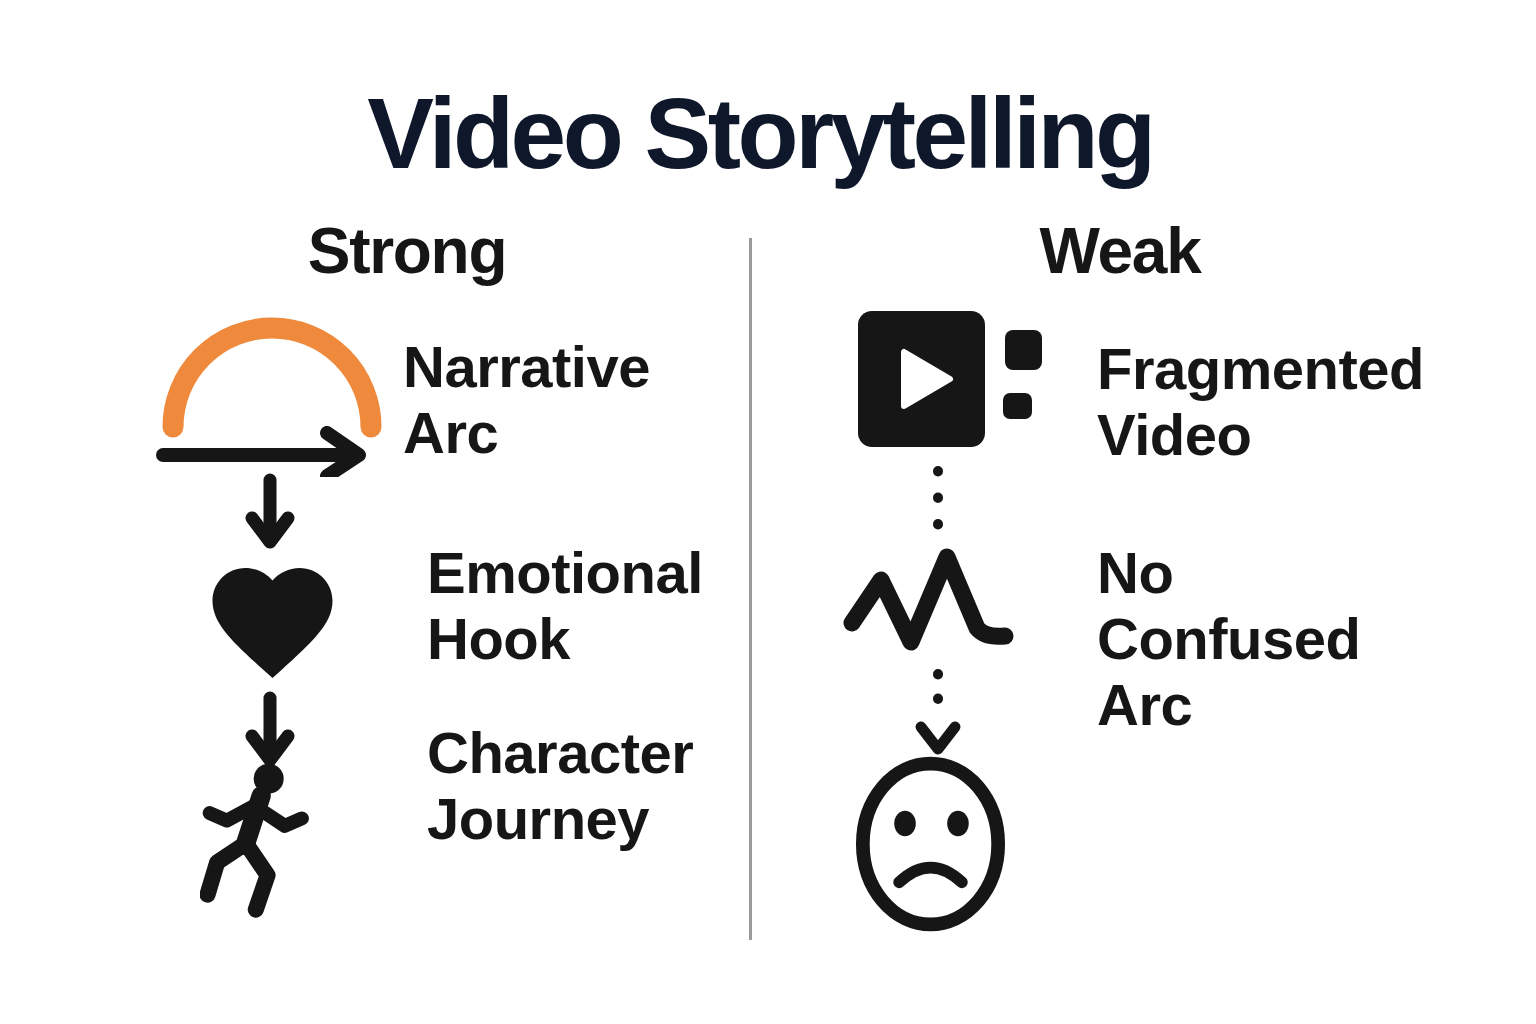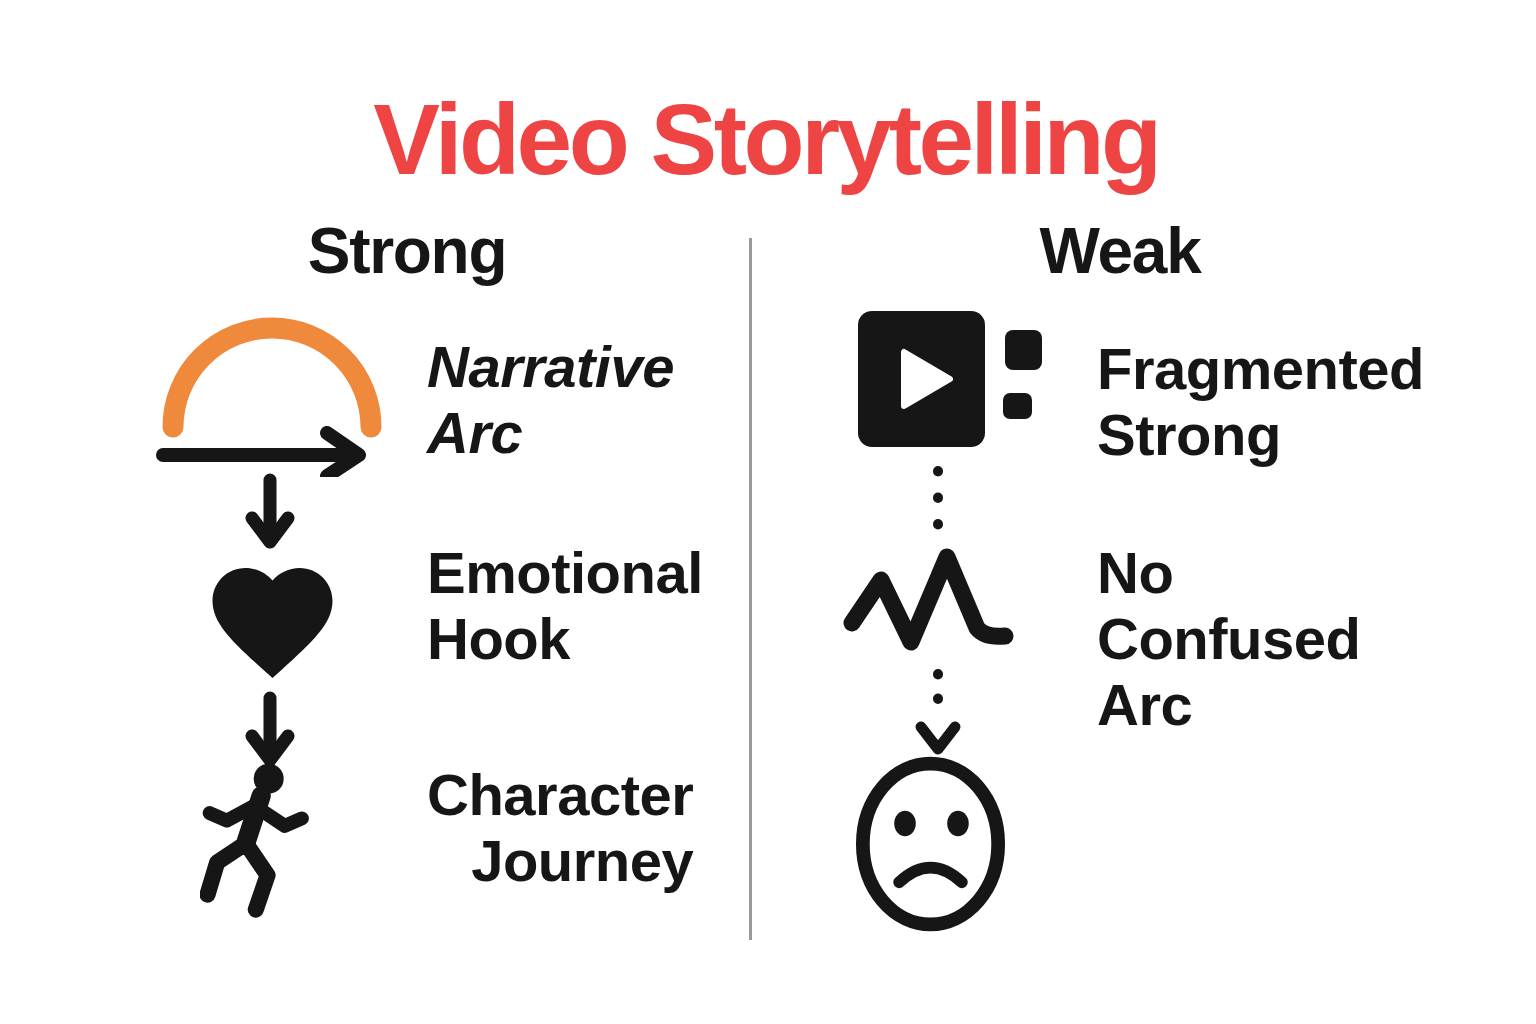--- a/index.html
+++ b/index.html
@@ -7,26 +7,26 @@
     position:relative;
     width:1536px;height:1024px;
     background:#ffffff;
     overflow:hidden;
     font-family:"Liberation Sans","DejaVu Sans",sans-serif;
     color:#161616;
   }
   .title{
     position:absolute;
     left:0;top:66px;width:1500px;
-    margin:16px;
+    margin:10px;
     text-align:center;
     font-size:100px;
     font-weight:700;
     letter-spacing:-0.035em;
-    color:#ef4444;
+    color:#0f172a;
   }
   .col-header{
     position:absolute;
     top:214px;
     font-size:64px;
     font-weight:700;
     letter-spacing:-0.02em;
     white-space:nowrap;
   }
   .col-header.strong{left:407px;transform:translateX(-50%);}
@@ -38,23 +38,23 @@
     background:#9a9a9a;
   }
   .item-label{
     position:absolute;
     font-size:58px;
     font-weight:700;
     letter-spacing:-0.5px;
     line-height:66px;
     white-space:pre-line;
   }
-  .lbl-narrative{left:427px;top:334px;font-style:italic;}
+  .lbl-narrative{left:403px;top:334px;}
   .lbl-emotional{left:427px;top:540px;}
-  .lbl-character{left:427px;top:762px;text-align:right;}
+  .lbl-character{left:427px;top:720px;}
   .lbl-fragmented{left:1097px;top:336px;}
   .lbl-noarc{left:1097px;top:540px;}
   .lbl-confused{left:1097px;top:764px;}
   .icon{position:absolute;display:block;}
   .ic-arc{left:155px;top:305px;width:235px;height:172px;}
   .ic-conn1{left:240px;top:472px;width:60px;height:80px;}
   .ic-heart{left:200px;top:550px;width:145px;height:138px;}
   .ic-conn2{left:240px;top:690px;width:60px;height:80px;}
   .ic-runner{left:200px;top:756px;width:118px;height:172px;}
   .ic-video{left:848px;top:308px;width:200px;height:142px;}
@@ -110,21 +110,21 @@
   <div class="item-label lbl-character">Character
 Journey</div>
 
   <svg class="icon ic-video" viewBox="0 0 200 142">
     <rect x="10" y="3" width="127" height="136" rx="14" fill="#161616"></rect>
     <path d="M 56 44 L 56 98 L 102 71 Z" fill="#ffffff" stroke="#ffffff" stroke-width="6" stroke-linejoin="round"></path>
     <rect x="157" y="22" width="37" height="40" rx="8" fill="#161616"></rect>
     <rect x="155" y="85" width="29" height="26" rx="7" fill="#161616"></rect>
   </svg>
   <div class="item-label lbl-fragmented">Fragmented
-Strong</div>
+Video</div>
 
   <svg class="icon ic-dots1" viewBox="0 0 20 72">
     <line x1="10" y1="6" x2="10" y2="66" stroke="#161616" stroke-width="10" stroke-linecap="round" stroke-dasharray="0.5 26"></line>
   </svg>
 
   <svg class="icon ic-zigzag" viewBox="0 0 202 110">
     <path d="M 9 80 L 38 37 L 68 99 L 104 14 L 134 85 Q 142 95 162 93" fill="none" stroke="#161616" stroke-width="17" stroke-linecap="round" stroke-linejoin="round"></path>
   </svg>
   <div class="item-label lbl-noarc">No
 Confused

